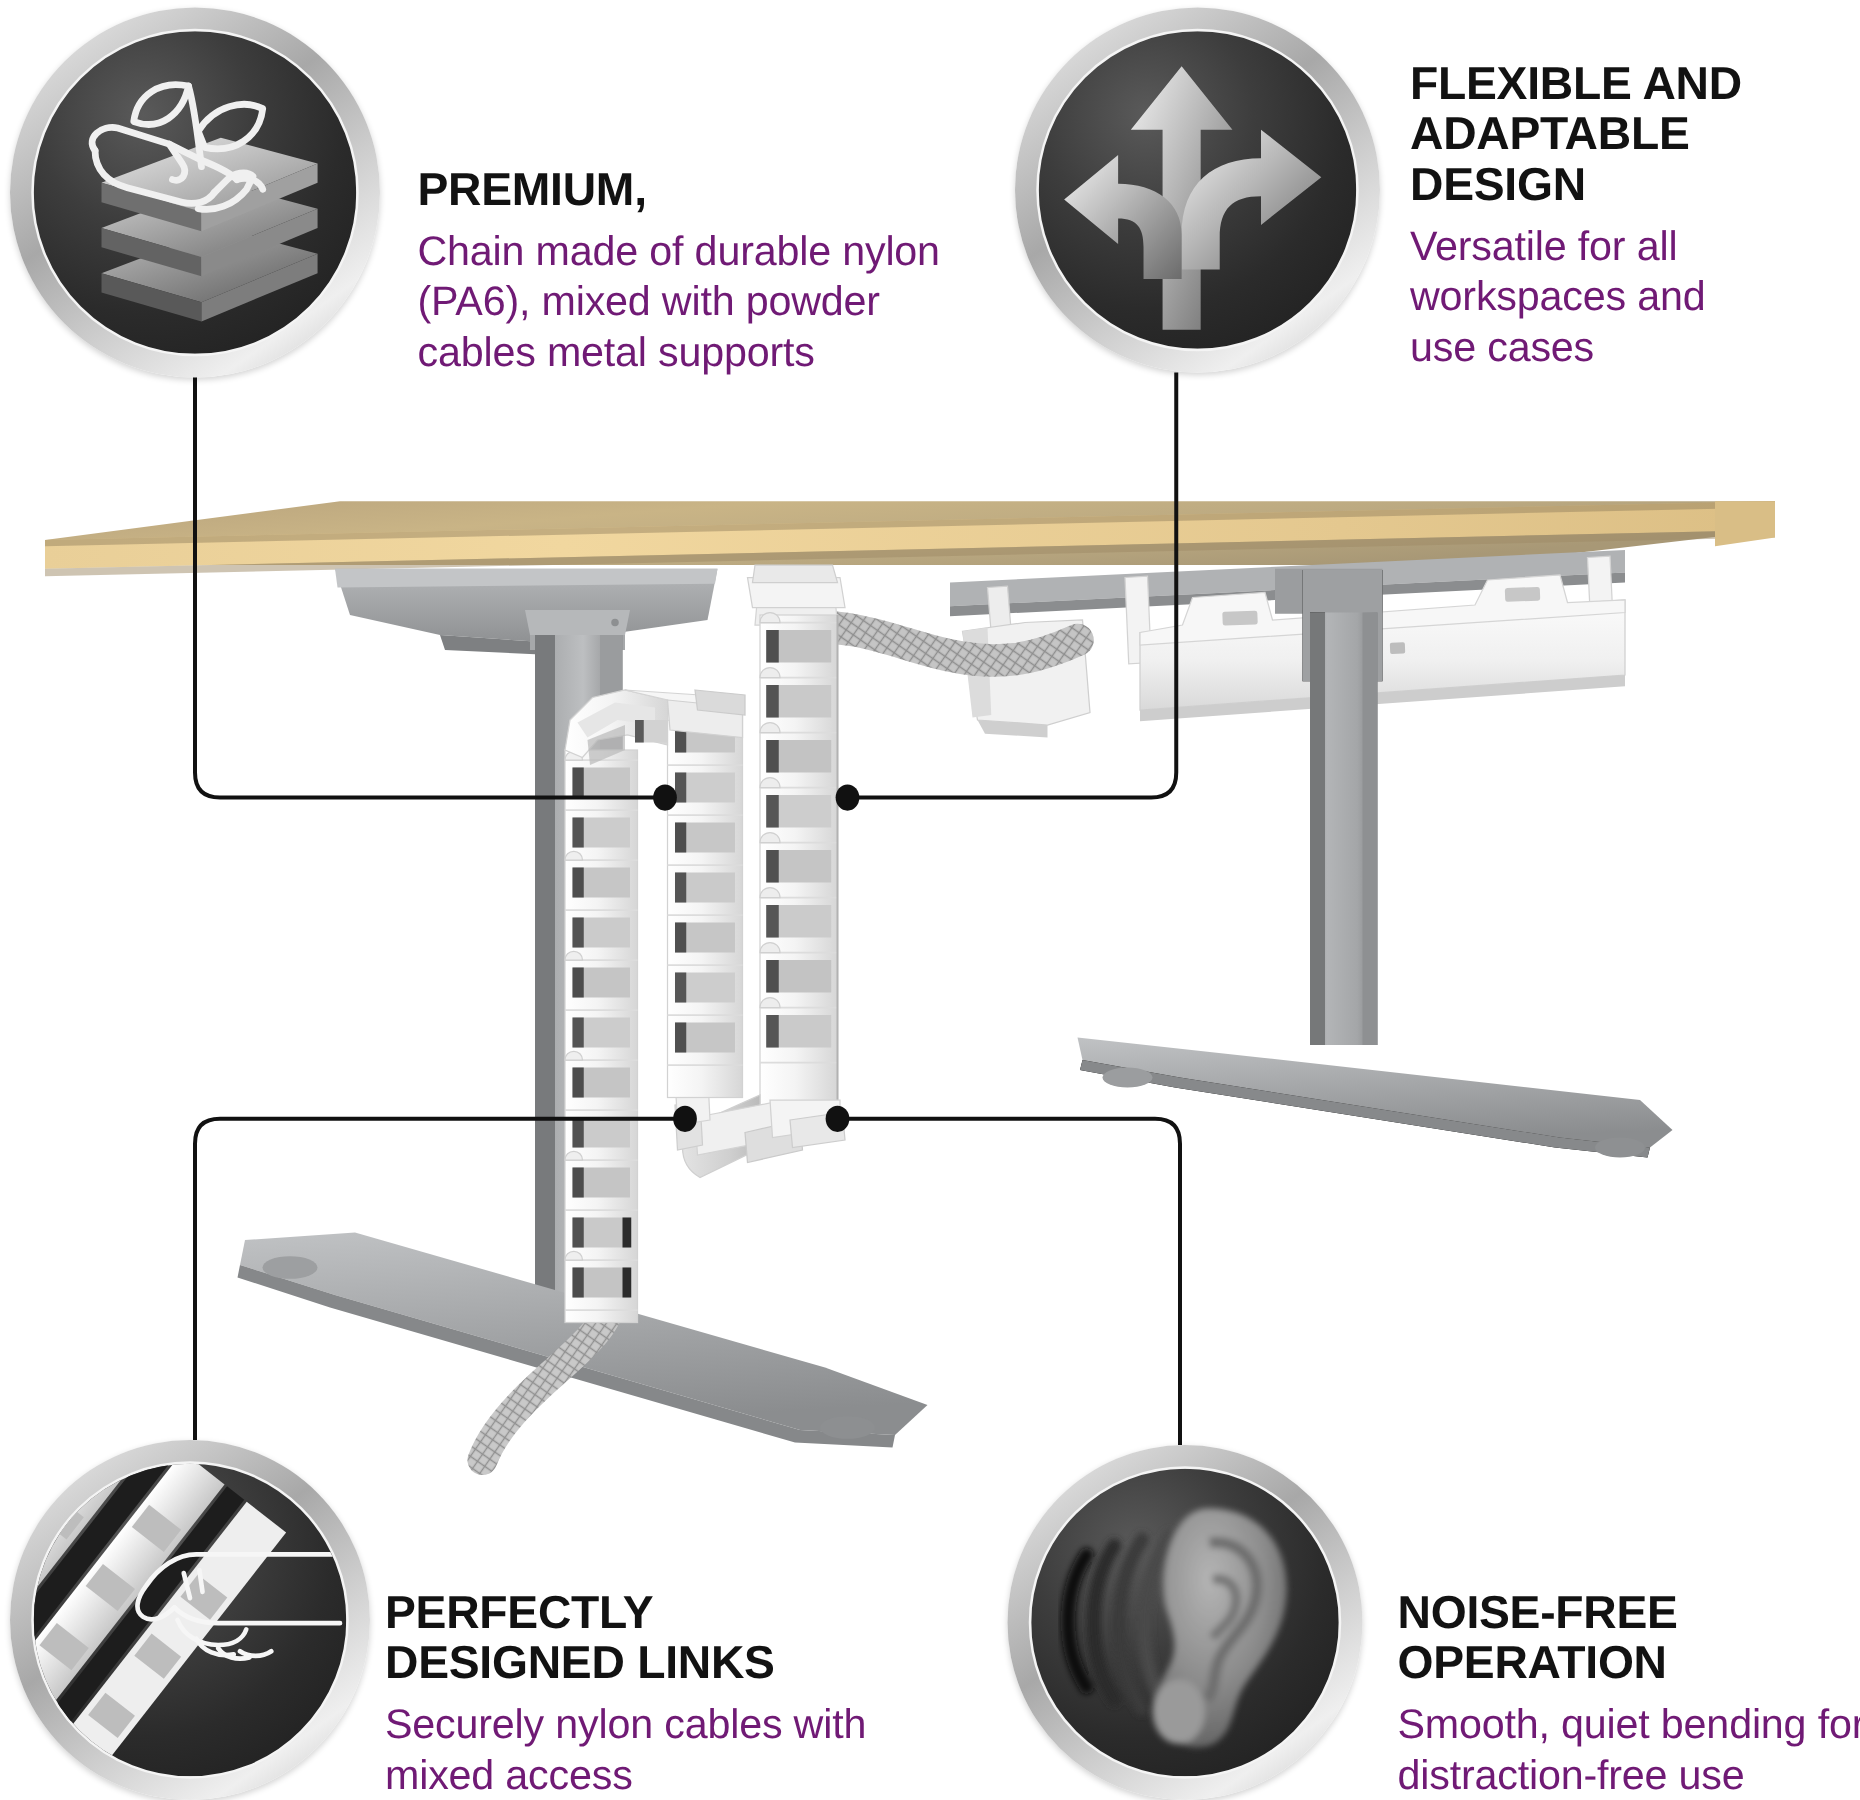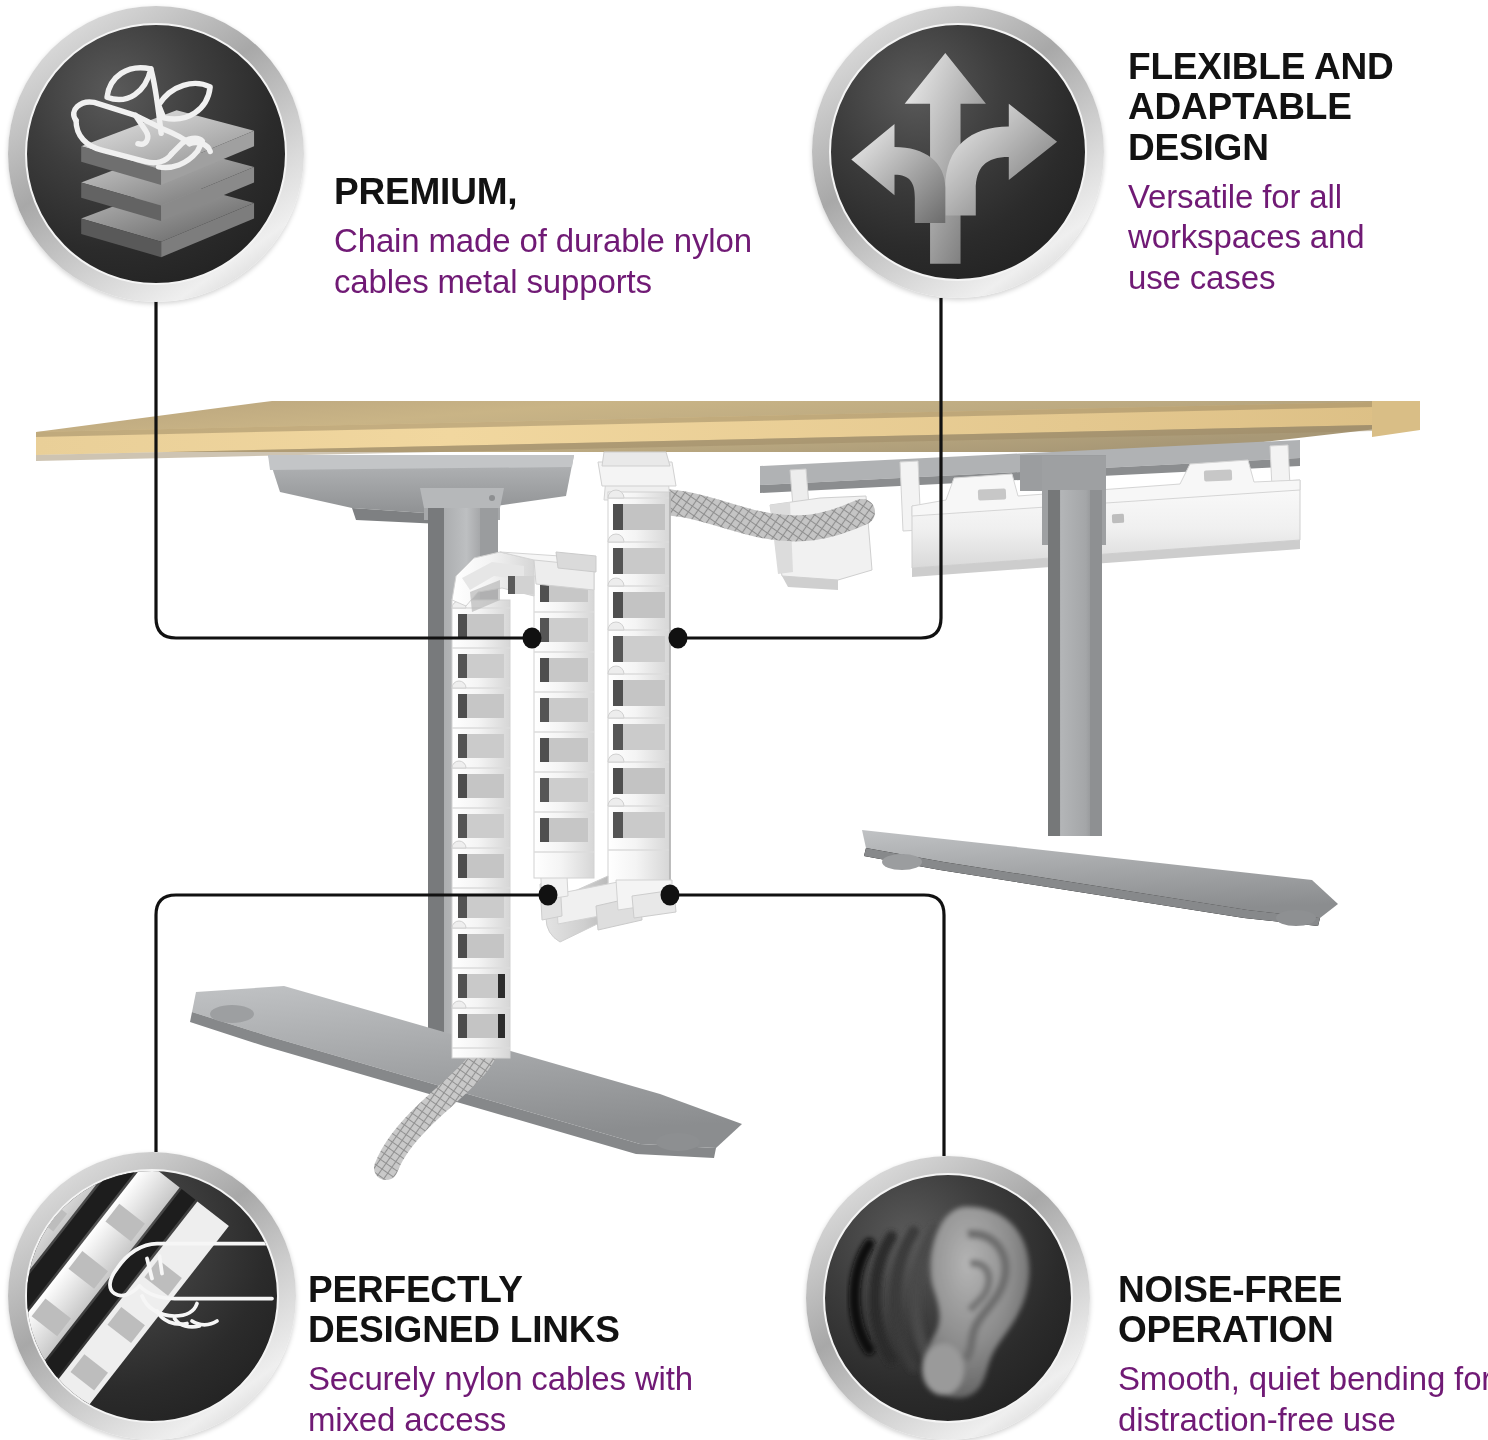--- a/index.html
+++ b/index.html
@@ -423,20 +423,21 @@
         </g>
       </svg>
     </div>
   </div>
   <div class="ftext">
     <div class="ftitle">
       <div>PREMIUM,</div>
     </div>
     <div class="fdesc">
       <div>Chain made of durable nylon</div>
+      <div>(PA6), mixed with powder</div>
       <div>cables metal supports</div>
     </div>
   </div>
 </div>
 
 <div class="feature" id="feat-flex">
   <div class="badge">
     <div class="badge-inner">
       <svg viewBox="0 0 200 200" xmlns="http://www.w3.org/2000/svg">
         <defs>

